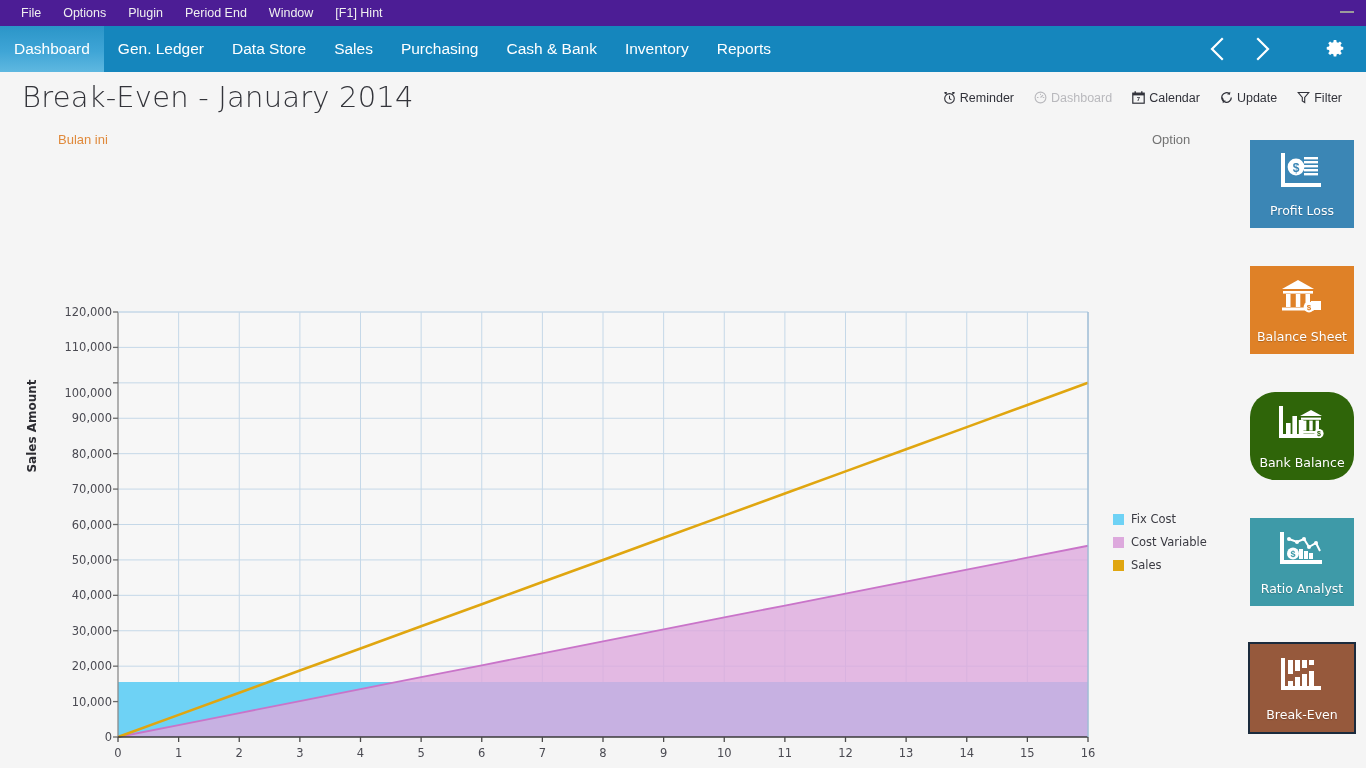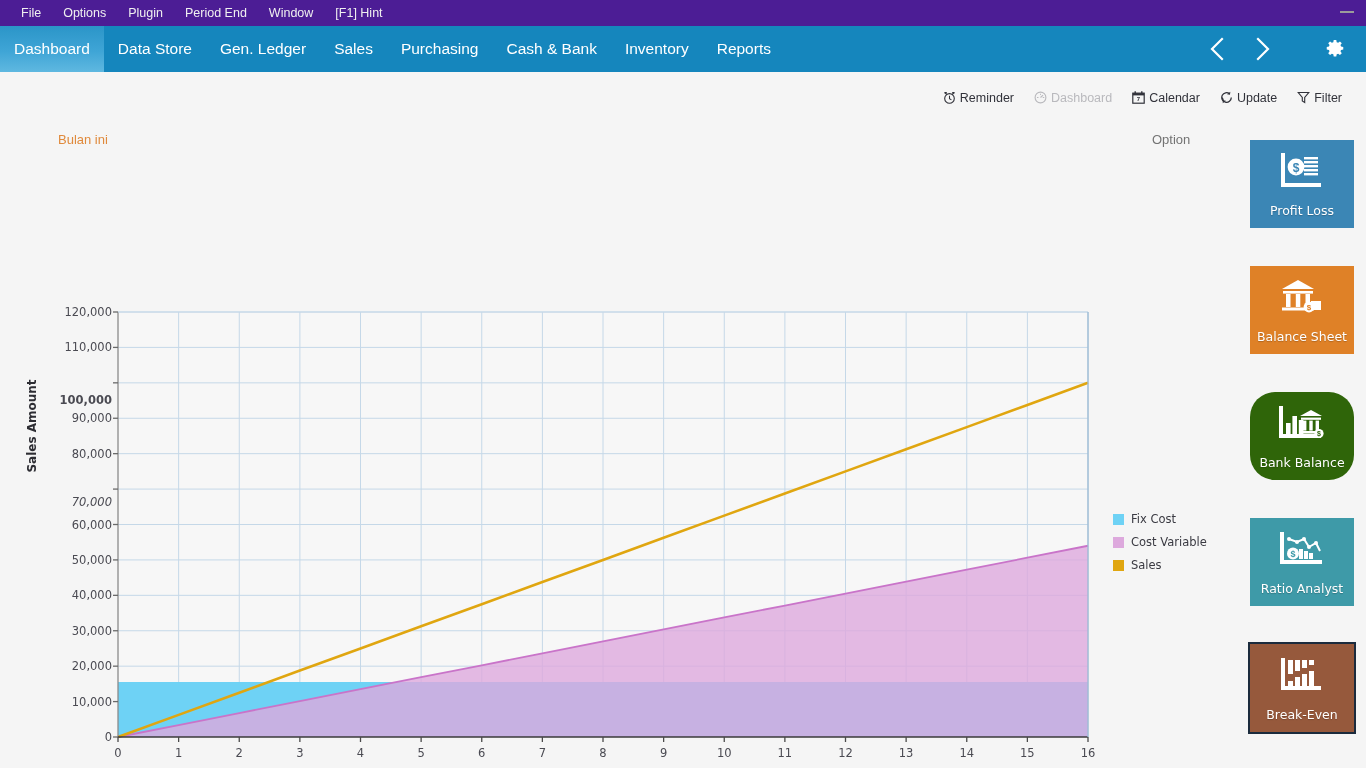--- a/index.html
+++ b/index.html
@@ -116,22 +116,22 @@
   <div class="mi">Options</div>
   <div class="mi">Plugin</div>
   <div class="mi">Period End</div>
   <div class="mi">Window</div>
   <div class="mi">[F1] Hint</div>
   <div class="win-min"></div>
 </div>
 
 <div class="ribbon">
   <div class="tab active">Dashboard</div>
+  <div class="tab">Gen. Ledger</div>
   <div class="tab">Data Store</div>
-  <div class="tab">Gen. Ledger</div>
   <div class="tab">Sales</div>
   <div class="tab">Purchasing</div>
   <div class="tab">Cash &amp; Bank</div>
   <div class="tab">Inventory</div>
   <div class="tab">Reports</div>
 
   <div class="nav-icons">
     <div class="nav-btn">
       <svg width="20" height="26" viewBox="0 0 20 26">
           <path d="M15 3 L5 13 L15 23" fill="none" stroke="#ffffff" stroke-width="2.2" stroke-linecap="square"></path>
@@ -145,20 +145,21 @@
     <div class="nav-btn" style="margin-left:26px;margin-right:8px;">
       <svg width="22" height="22" viewBox="0 0 24 24">
         <path fill="#ffffff" d="M12 8.2a3.8 3.8 0 100 7.6 3.8 3.8 0 000-7.6zm0 2a1.8 1.8 0 110 3.6 1.8 1.8 0 010-3.6z"></path>
         <path fill="#ffffff" d="M13.4 1.5h-2.8l-.45 2.4-1.6.66-1.95-1.45-2 2 1.45 1.95-.66 1.6-2.4.45v2.8l2.4.45.66 1.6-1.45 1.95 2 2 1.95-1.45 1.6.66.45 2.4h2.8l.45-2.4 1.6-.66 1.95 1.45 2-2-1.45-1.95.66-1.6 2.4-.45v-2.8l-2.4-.45-.66-1.6 1.45-1.95-2-2-1.95 1.45-1.6-.66z" transform="translate(0,0.6) scale(1)"></path>
       </svg>
     </div>
   </div>
 </div>
 
 <div class="page-head">
+  <div class="page-title">Break-Even - January 2014</div>
 
   <div class="head-tools">
 
     <div class="htool">
       <span>
         <svg width="15" height="15" viewBox="0 0 20 20">
           <circle cx="10" cy="11.3" r="6.4" fill="none" stroke="#31323a" stroke-width="1.5"></circle>
           <path d="M10 7.6v3.9l2.6 1.6" fill="none" stroke="#31323a" stroke-width="1.4"></path>
           <path d="M4.4 4.2l2.2 1.9M15.6 4.2l-2.2 1.9" stroke="#31323a" stroke-width="1.5" fill="none"></path>
           <path d="M3.2 2.6h3.2v2.1H3.2zM13.6 2.6h3.2v2.1h-3.2z" fill="#31323a"></path>
@@ -293,24 +294,24 @@
         <line x1="1088" y1="611" x2="1088" y2="616" stroke="#4a4a4a" stroke-width="1.3"></line>
       </svg>
     <div id="ytick-host">
         <div class="ytick ytickbox" style="top: 611px;">0</div>
         <div class="ytick ytickbox" style="top: 575.583px;">10,000</div>
         <div class="ytick ytickbox" style="top: 540.167px;">20,000</div>
         <div class="ytick ytickbox" style="top: 504.75px;">30,000</div>
         <div class="ytick ytickbox" style="top: 469.333px;">40,000</div>
         <div class="ytick ytickbox" style="top: 433.917px;">50,000</div>
         <div class="ytick ytickbox" style="top: 398.5px;">60,000</div>
-        <div class="ytick ytickbox" style="top: 376px; font-style: italic;">70,000</div>
+        <div class="ytick ytickbox" style="top: 363px;">70,000</div>
         <div class="ytick ytickbox" style="top: 327.667px;">80,000</div>
         <div class="ytick ytickbox" style="top: 292.25px;">90,000</div>
-        <div class="ytick ytickbox" style="top: 274px; font-weight: bold;">100,000</div>
+        <div class="ytick ytickbox" style="top: 267px;">100,000</div>
         <div class="ytick ytickbox" style="top: 221.417px;">110,000</div>
         <div class="ytick ytickbox" style="top: 186px;">120,000</div>
       </div>
     <div id="xtick-host">
         <div class="xtick" style="left: 118px; top: 620px;">0</div>
         <div class="xtick" style="left: 178.625px; top: 620px;">1</div>
         <div class="xtick" style="left: 239.25px; top: 620px;">2</div>
         <div class="xtick" style="left: 299.875px; top: 620px;">3</div>
         <div class="xtick" style="left: 360.5px; top: 620px;">4</div>
         <div class="xtick" style="left: 421.125px; top: 620px;">5</div>

